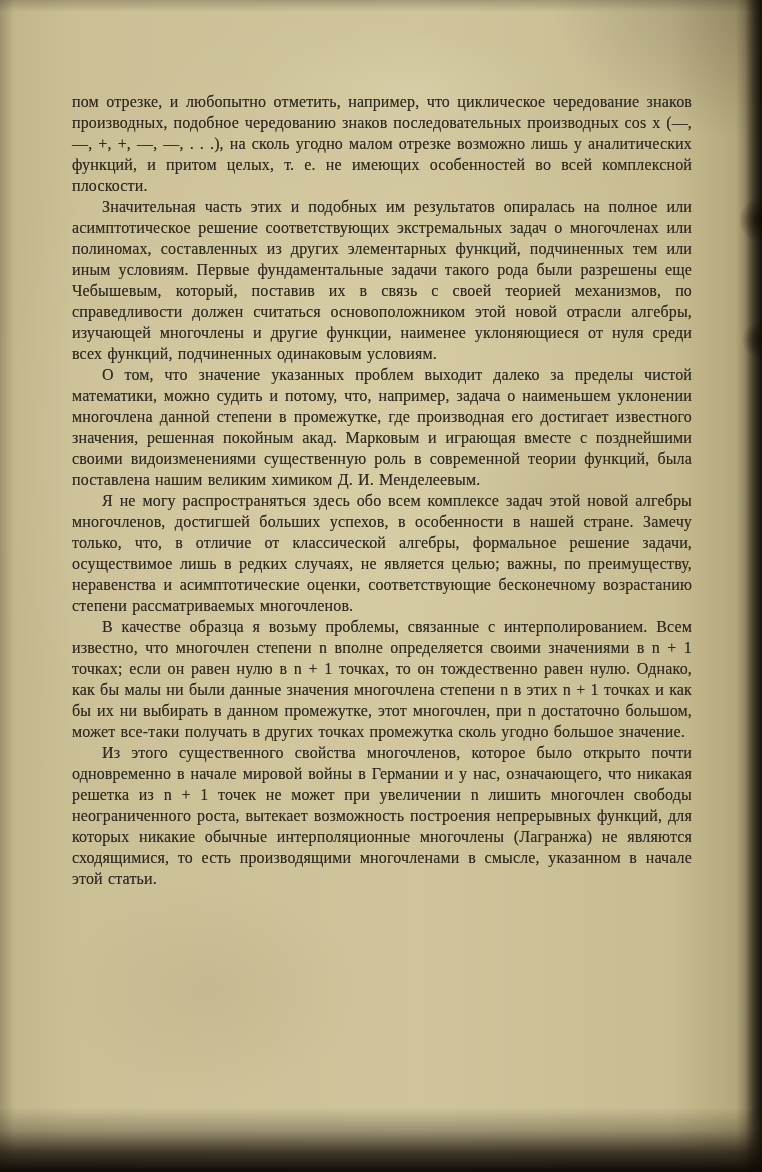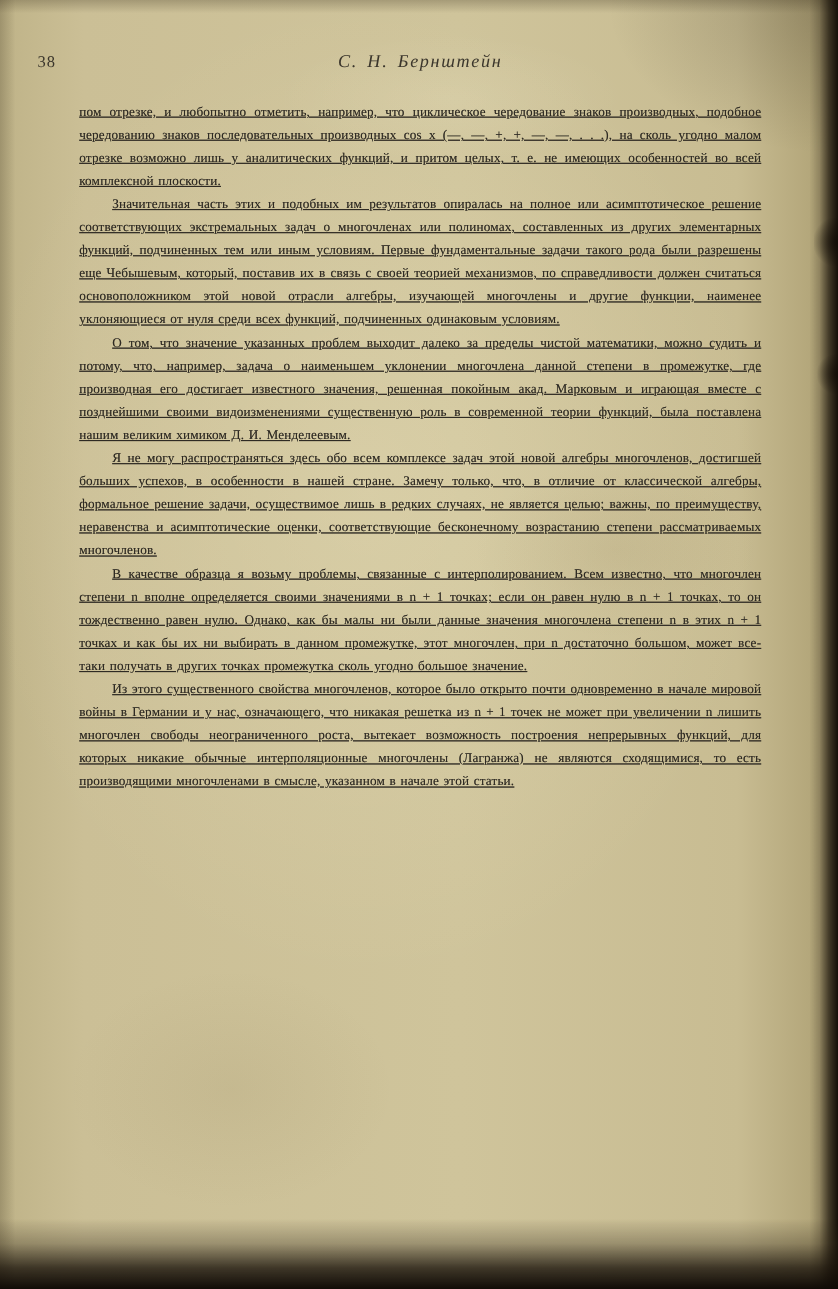--- a/index.html
+++ b/index.html
@@ -41,39 +41,35 @@
 
   
   .header { position: absolute; top: 46px; left: 72px; width: 620px; height: 22px; }
   .page-number { position: absolute; left: -38px; top: 3px;
     font-size: 15px; color: #3b362c; letter-spacing: 1px; }
   .running-title { display: block; text-align: center; font-style: italic;
     font-size: 16.5px; color: #3b362c; letter-spacing: 1.5px; word-spacing: 3px; }
 
   
   .bodytext { position: absolute; top: 91px; left: 72px; width: 620px;
-    color: #2e2a23; font-size: 12px; line-height: 21px; text-align: justify;
+    color: #2e2a23; font-size: 16px; line-height: 21px; text-align: justify;
     letter-spacing: 0.15px; word-spacing: 1px;
-    text-shadow: 0 0 0.5px rgba(46,42,35,0.55); text-decoration: underline; }
+    text-shadow: 0 0 0.5px rgba(46,42,35,0.55); }
   .bodytext p { margin: 0; text-indent: 30px; }
   .bodytext p.continuation { text-indent: 0; }
 </style>
 </head>
 <body>
 
 <div class="scan">
 
   <div class="stain-c"></div>
   <div class="stain-a"></div>
   <div class="stain-b"></div>
 
-  <div class="header">
-    <span class="page-number">38</span>
-    <span class="running-title">С. Н. Бернштейн</span>
-  </div>
 
   <div class="bodytext">
     <p class="continuation">пом отрезке, и любопытно отметить, например, что циклическое чередование знаков производных, подобное чередованию знаков последовательных производных cos x (—, —, +, +, —, —, . . .), на сколь угодно малом отрезке возможно лишь у аналитических функций, и притом целых, т. е. не имеющих особенностей во всей комплексной плоскости.</p>
     <p>Значительная часть этих и подобных им результатов опиралась на полное или асимптотическое решение соответствующих экстремальных задач о многочленах или полиномах, составленных из других элементарных функций, подчиненных тем или иным условиям. Первые фундаментальные задачи такого рода были разрешены еще Чебышевым, который, поставив их в связь с своей теорией механизмов, по справедливости должен считаться основоположником этой новой отрасли алгебры, изучающей многочлены и другие функции, наименее уклоняющиеся от нуля среди всех функций, подчиненных одинаковым условиям.</p>
     <p>О том, что значение указанных проблем выходит далеко за пределы чистой математики, можно судить и потому, что, например, задача о наименьшем уклонении многочлена данной степени в промежутке, где производная его достигает известного значения, решенная покойным акад. Марковым и играющая вместе с позднейшими своими видоизменениями существенную роль в современной теории функций, была поставлена нашим великим химиком Д. И. Менделеевым.</p>
     <p>Я не могу распространяться здесь обо всем комплексе задач этой новой алгебры многочленов, достигшей больших успехов, в особенности в нашей стране. Замечу только, что, в отличие от классической алгебры, формальное решение задачи, осуществимое лишь в редких случаях, не является целью; важны, по преимуществу, неравенства и асимптотические оценки, соответствующие бесконечному возрастанию степени рассматриваемых многочленов.</p>
     <p>В качестве образца я возьму проблемы, связанные с интерполированием. Всем известно, что многочлен степени n вполне определяется своими значениями в n + 1 точках; если он равен нулю в n + 1 точках, то он тождественно равен нулю. Однако, как бы малы ни были данные значения многочлена степени n в этих n + 1 точках и как бы их ни выбирать в данном промежутке, этот многочлен, при n достаточно большом, может все-таки получать в других точках промежутка сколь угодно большое значение.</p>
     <p>Из этого существенного свойства многочленов, которое было открыто почти одновременно в начале мировой войны в Германии и у нас, означающего, что никакая решетка из n + 1 точек не может при увеличении n лишить многочлен свободы неограниченного роста, вытекает возможность построения непрерывных функций, для которых никакие обычные интерполяционные многочлены (Лагранжа) не являются сходящимися, то есть производящими многочленами в смысле, указанном в начале этой статьи.</p>
   </div>
 

